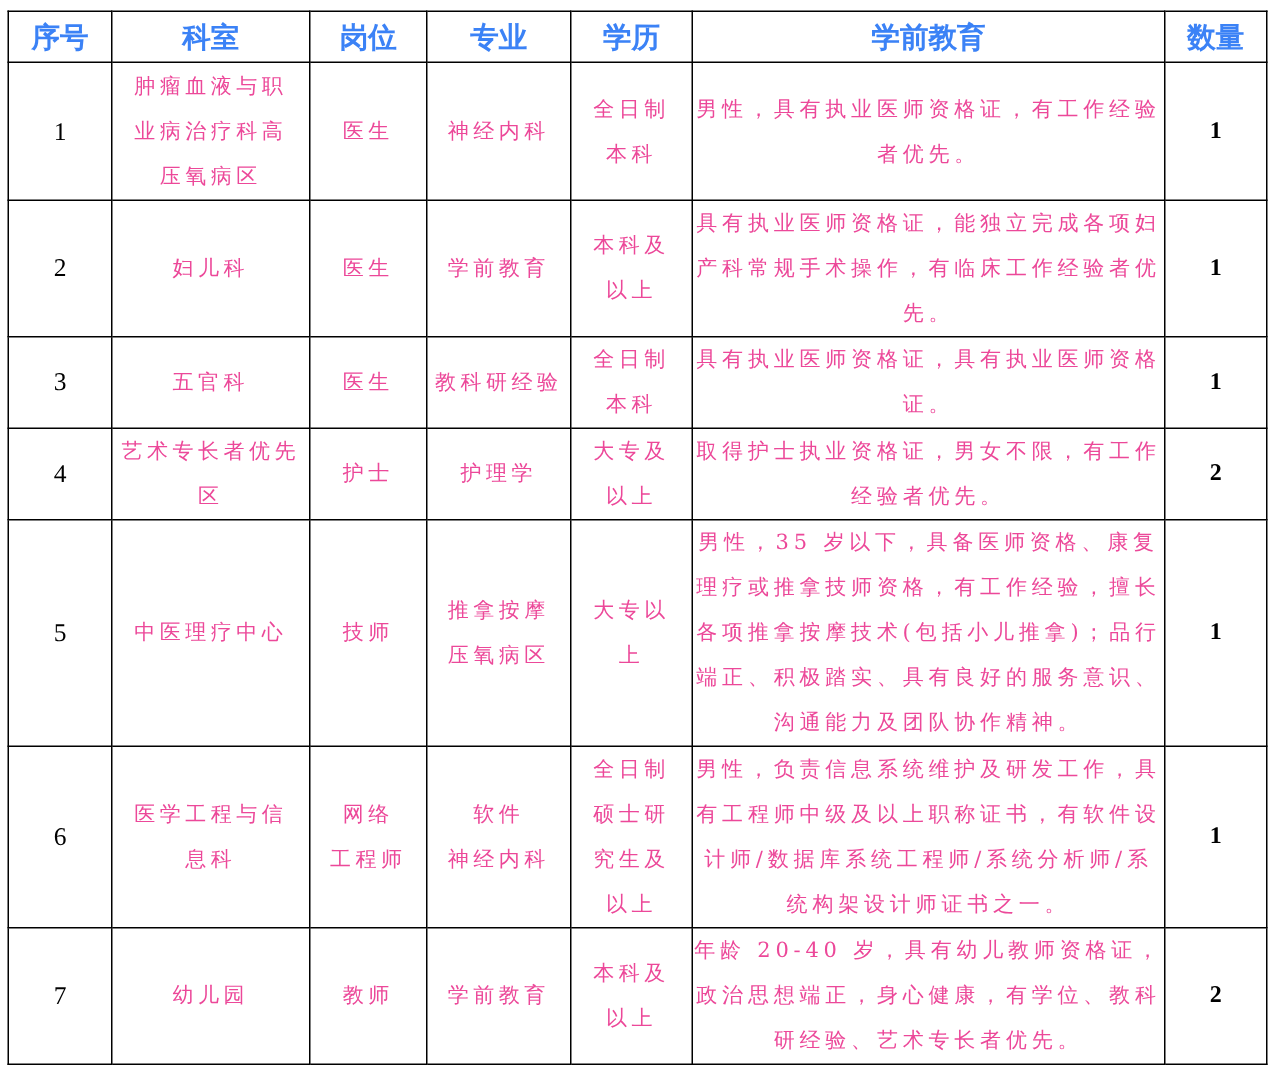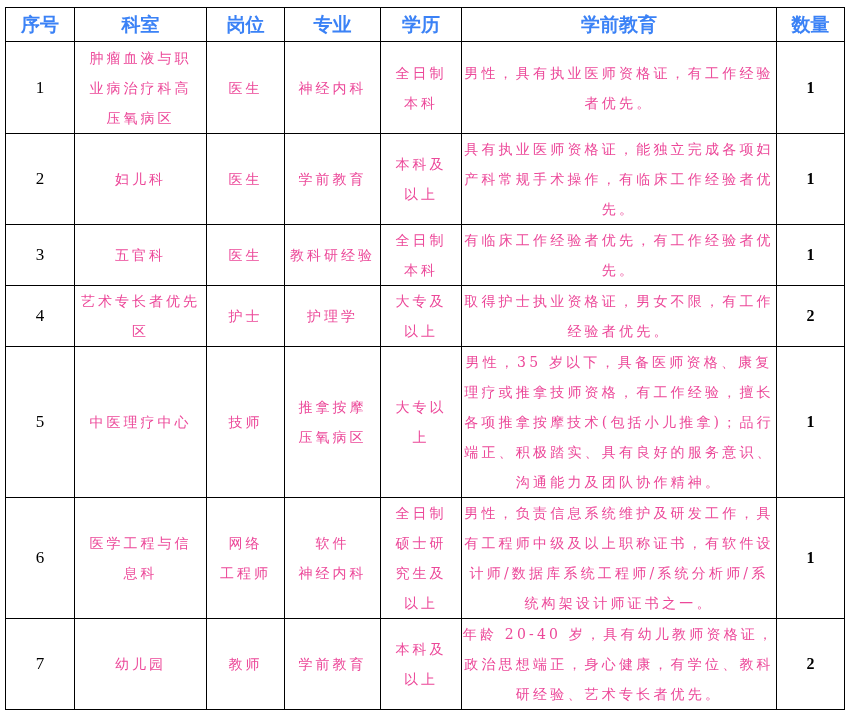--- a/index.html
+++ b/index.html
@@ -96,21 +96,21 @@
       <td class="cell cond">具有执业医师资格证，能独立完成各项妇产科常规手术操作，有临床工作经验者优先。</td>
       <td class="cell qty">1</td>
     </tr>
     <tr style="height:61px">
       <td class="cell seq">3</td>
       <td class="cell"><span class="multi">五官科</span></td>
       <td class="cell"><span class="multi">医生</span></td>
       <td class="cell"><span class="multi">教科研经验</span></td>
       <td class="cell"><span class="multi">全日制
 本科</span></td>
-      <td class="cell cond">有临床工作经验者优先，有工作经验者优先。</td>
+      <td class="cell cond">具有执业医师资格证，具有执业医师资格证。</td>
       <td class="cell qty">1</td>
     </tr>
     <tr style="height:61px">
       <td class="cell seq">4</td>
       <td class="cell"><span class="multi">艺术专长者优先
 区</span></td>
       <td class="cell"><span class="multi">护士</span></td>
       <td class="cell"><span class="multi">护理学</span></td>
       <td class="cell"><span class="multi">大专及
 以上</span></td>

